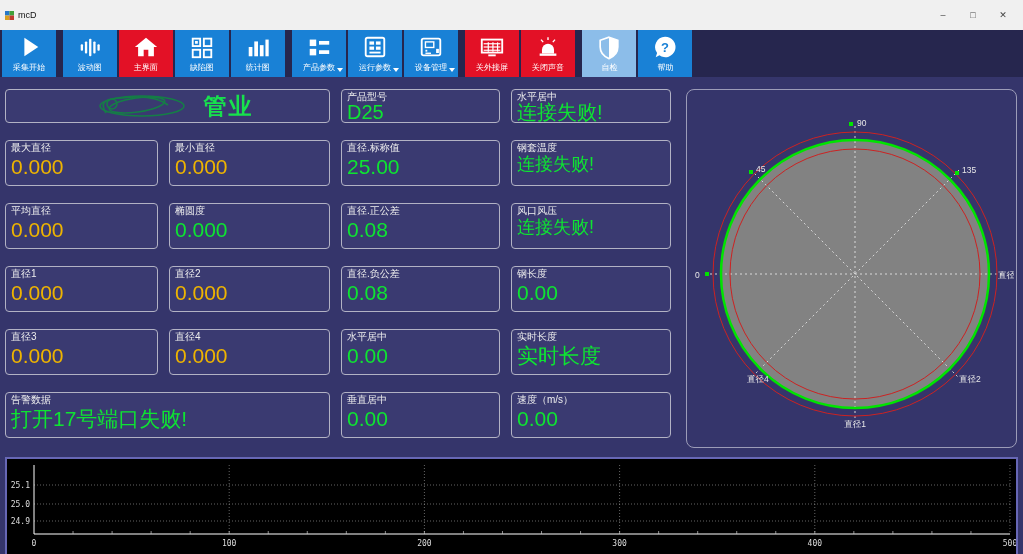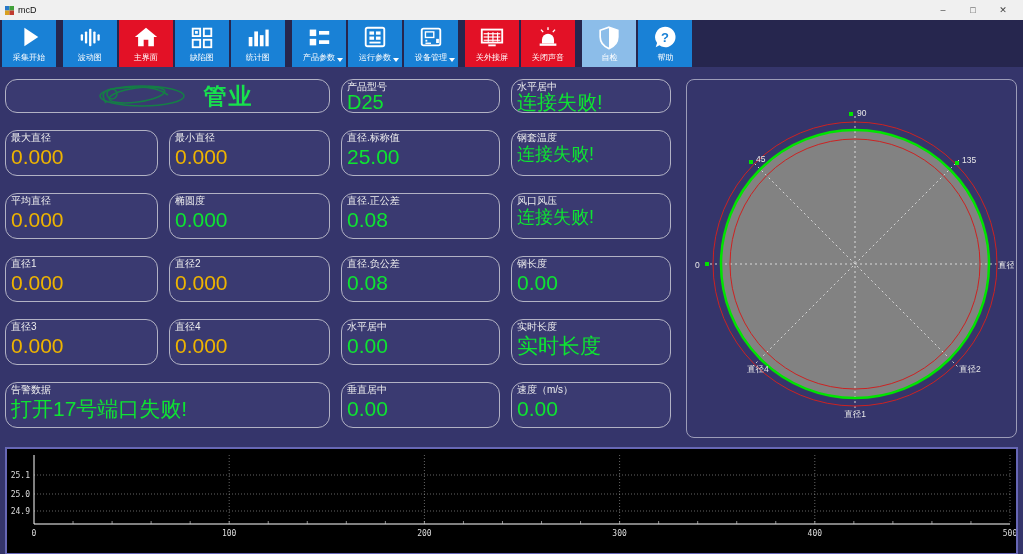--- a/index.html
+++ b/index.html
@@ -3,41 +3,41 @@
 <meta charset="utf-8">
 <style>
   html,body{margin:0;padding:0}
   body{
     width:1023px;height:554px;overflow:hidden;position:relative;
     background:var(--background,#35356b);
     font-family:"Liberation Sans",sans-serif;
     -webkit-font-smoothing:antialiased;
   }
   
-  .titlebar{height:20px;background:#f0f0f0;display:flex;align-items:center;padding:0 5px;gap:4px}
+  .titlebar{height:30px;background:#f0f0f0;display:flex;align-items:center;padding:0 5px;gap:4px}
   .app-icon{width:9px;height:9px;flex:0 0 auto}
   .titlebar .title{font-size:9px;color:#111;line-height:13px}
   .win-controls{margin-left:auto;display:flex}
   .win-btn{width:30px;text-align:center;font-size:9px;color:#444;line-height:13px;cursor:pointer}
   
   .toolbar{height:47px;background:var(--toolbar-background,#26264e);display:flex;align-items:stretch;padding-left:2px}
   .tb-btn{width:54px;margin-right:2px;display:flex;flex-direction:column;align-items:center;justify-content:flex-end;
           padding-bottom:3px;position:relative;cursor:pointer;flex:0 0 auto}
   .tb-btn .ticon{height:28px;display:flex;align-items:center;justify-content:center}
   .tb-btn .tlabel{font-size:8.5px;color:#fff;margin-top:1px;white-space:nowrap;transform:scale(.95)}
   .tb-btn.blue{background:var(--button-blue,#1981d6)}
   .tb-btn.red{background:var(--button-red,#e31126)}
   .tb-btn.lightblue{background:var(--button-lightblue,#8cbde9)}
   .tb-btn.group-start{margin-left:5px}
   .caret{position:absolute;right:3px;bottom:5px;width:0;height:0;
          border-left:3.5px solid transparent;border-right:3.5px solid transparent;border-top:4px solid #fff}
   
   .main{display:flex;padding:12px 6px 0 5px;height:363px;box-sizing:content-box}
   .grid{display:grid;grid-template-columns:153px 161px 159px 160px;grid-template-rows:34px;grid-auto-rows:46px;gap:17px 11px}
-  .box{background:var(--box-background,#3a3a71);border:1px solid var(--box-border,#b2b2c4);border-radius:12px;
+  .box{background:var(--box-background,#3a3a71);border:1px solid var(--box-border,#b2b2c4);border-radius:4px;
        position:relative;padding:2px 5px;box-sizing:border-box;overflow:hidden}
   .box-label{font-size:10px;color:#eee;line-height:10px}
   .box-value{text-align:left;font-size:21px;margin-top:2px;line-height:1.1;white-space:nowrap}
   .v-yellow{color:var(--value-yellow,#eeb400)}
   .v-green{color:var(--value-green,#0ee432)}
   .v-med{font-size:18px}
   .v-sm{font-size:16px;margin-top:0}
   .r0 .box-value{margin-top:-1px;font-size:20px}
   .span2{grid-column:span 2}
   .logo-box{display:flex;align-items:center;justify-content:center;padding:0}

